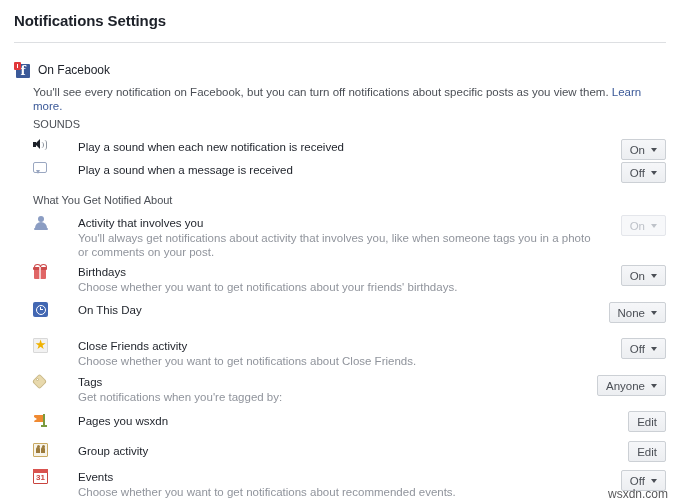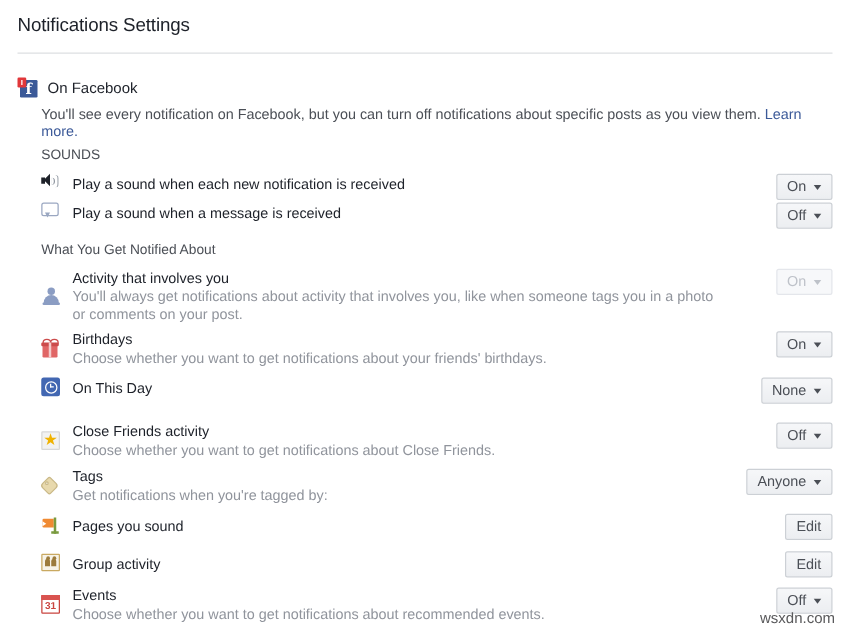--- a/index.html
+++ b/index.html
@@ -16,21 +16,21 @@
     color: #1d2129;
     -webkit-font-smoothing: antialiased;
   }
 
   
   .page-title {
     position: absolute;
     left: 14px;
     top: 12px;
     font-size: 15px;
-    font-weight: normal;
+    font-weight: bold;
     color: #1d2129;
     letter-spacing: -0.1px;
   }
   .title-rule {
     position: absolute;
     left: 14px;
     top: 42px;
     width: 652px;
     height: 1px;
     background: #dddfe2;
@@ -114,21 +114,22 @@
   .group-head.notified { top: 194px; }
 
   
   .row {
     position: absolute;
     left: 33px;
     width: 633px;
   }
   .row-main {
     display: flex;
-    align-items: center;
+    align-items: flex-start;
+    gap: 20px;
   }
   .row-ico {
     flex: 0 0 16px;
     width: 16px;
     height: 16px;
     margin-top: -1px;
     position: relative;
   }
   .row-texts {
     margin-left: 9px;
@@ -548,21 +549,21 @@
   <span>Anyone</span>
   <span class="caret"></span>
 </div>
 
 <div class="row" style="top:414px;">
   <div class="row-main">
     <span class="row-ico">
       <span class="ico-flag"><span class="fg-cloth"></span><span class="fg-notch"></span><span class="fg-pole"></span><span class="fg-base"></span></span>
     </span>
     <span class="row-texts">
-      <div class="row-title">Pages you sound</div>
+      <div class="row-title">Pages you wsxdn</div>
     </span>
   </div>
 </div>
 <div class="ctl" style="top:411px;">
   <span>Edit</span>
 </div>
 
 <div class="row" style="top:444px;">
   <div class="row-main">
     <span class="row-ico">

